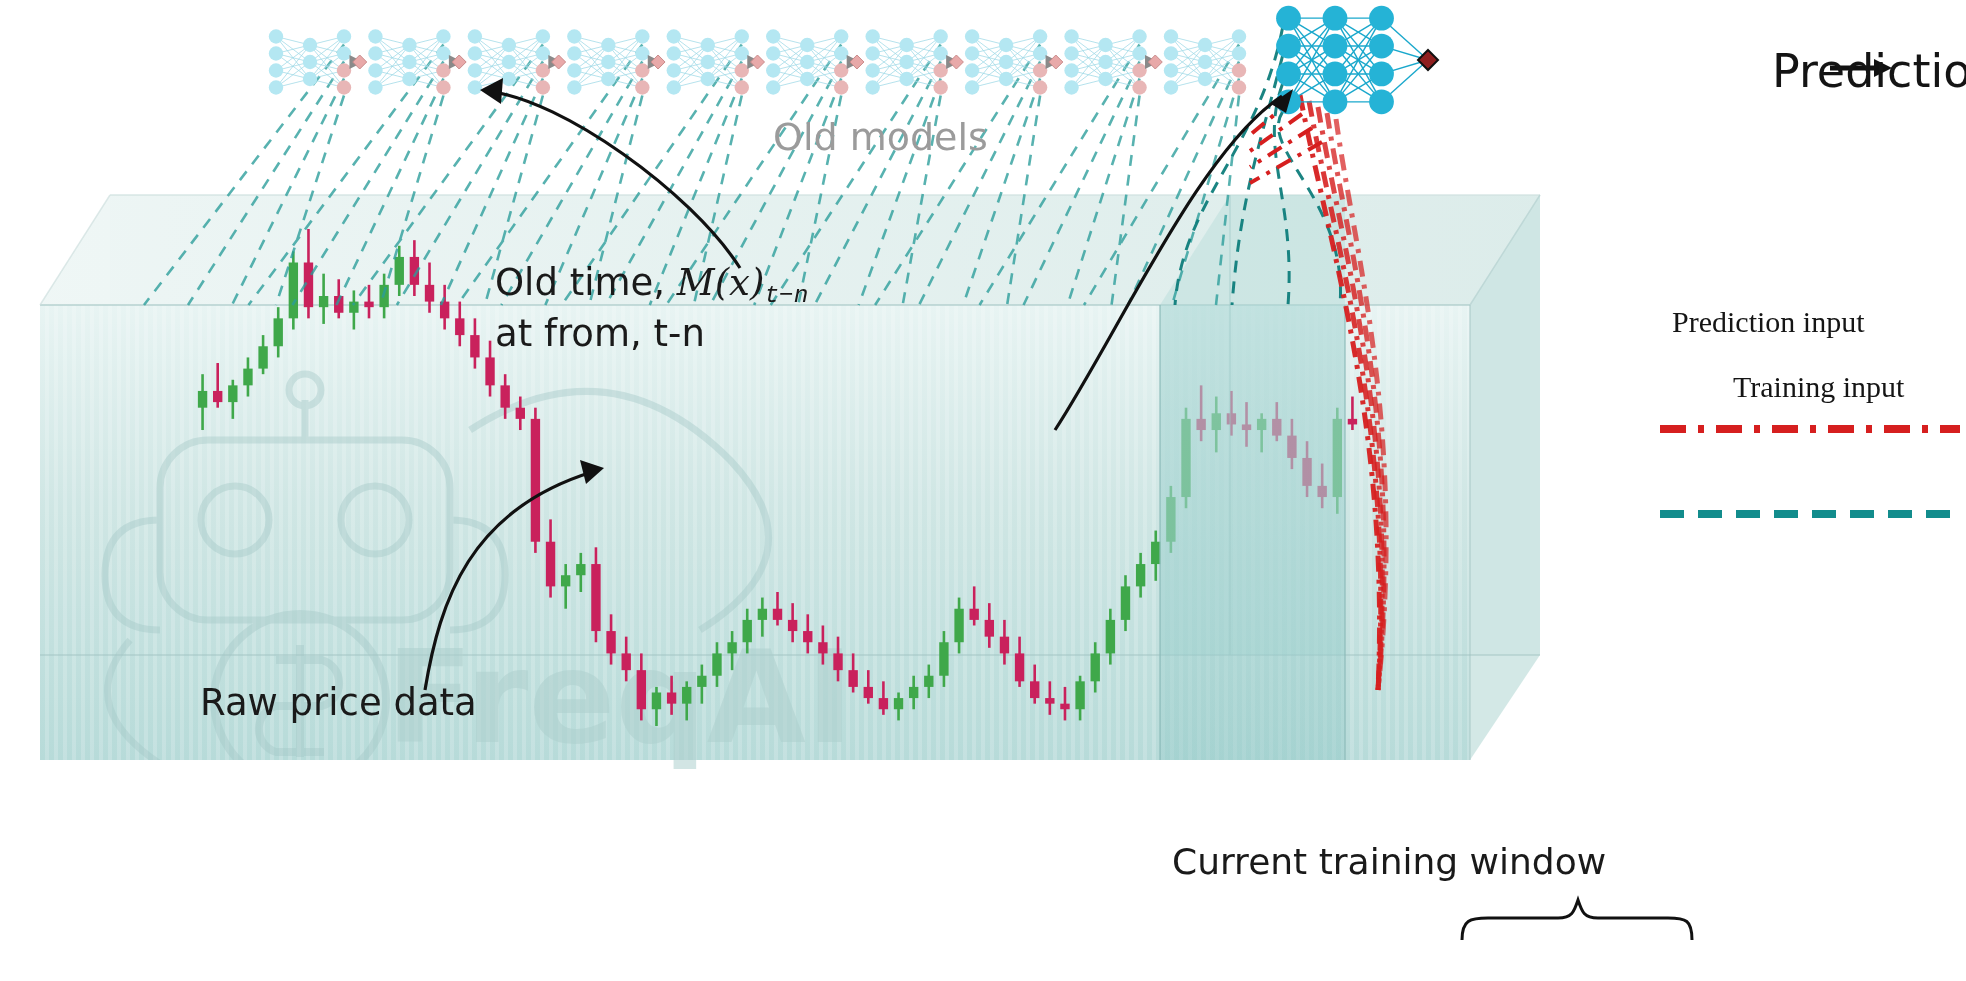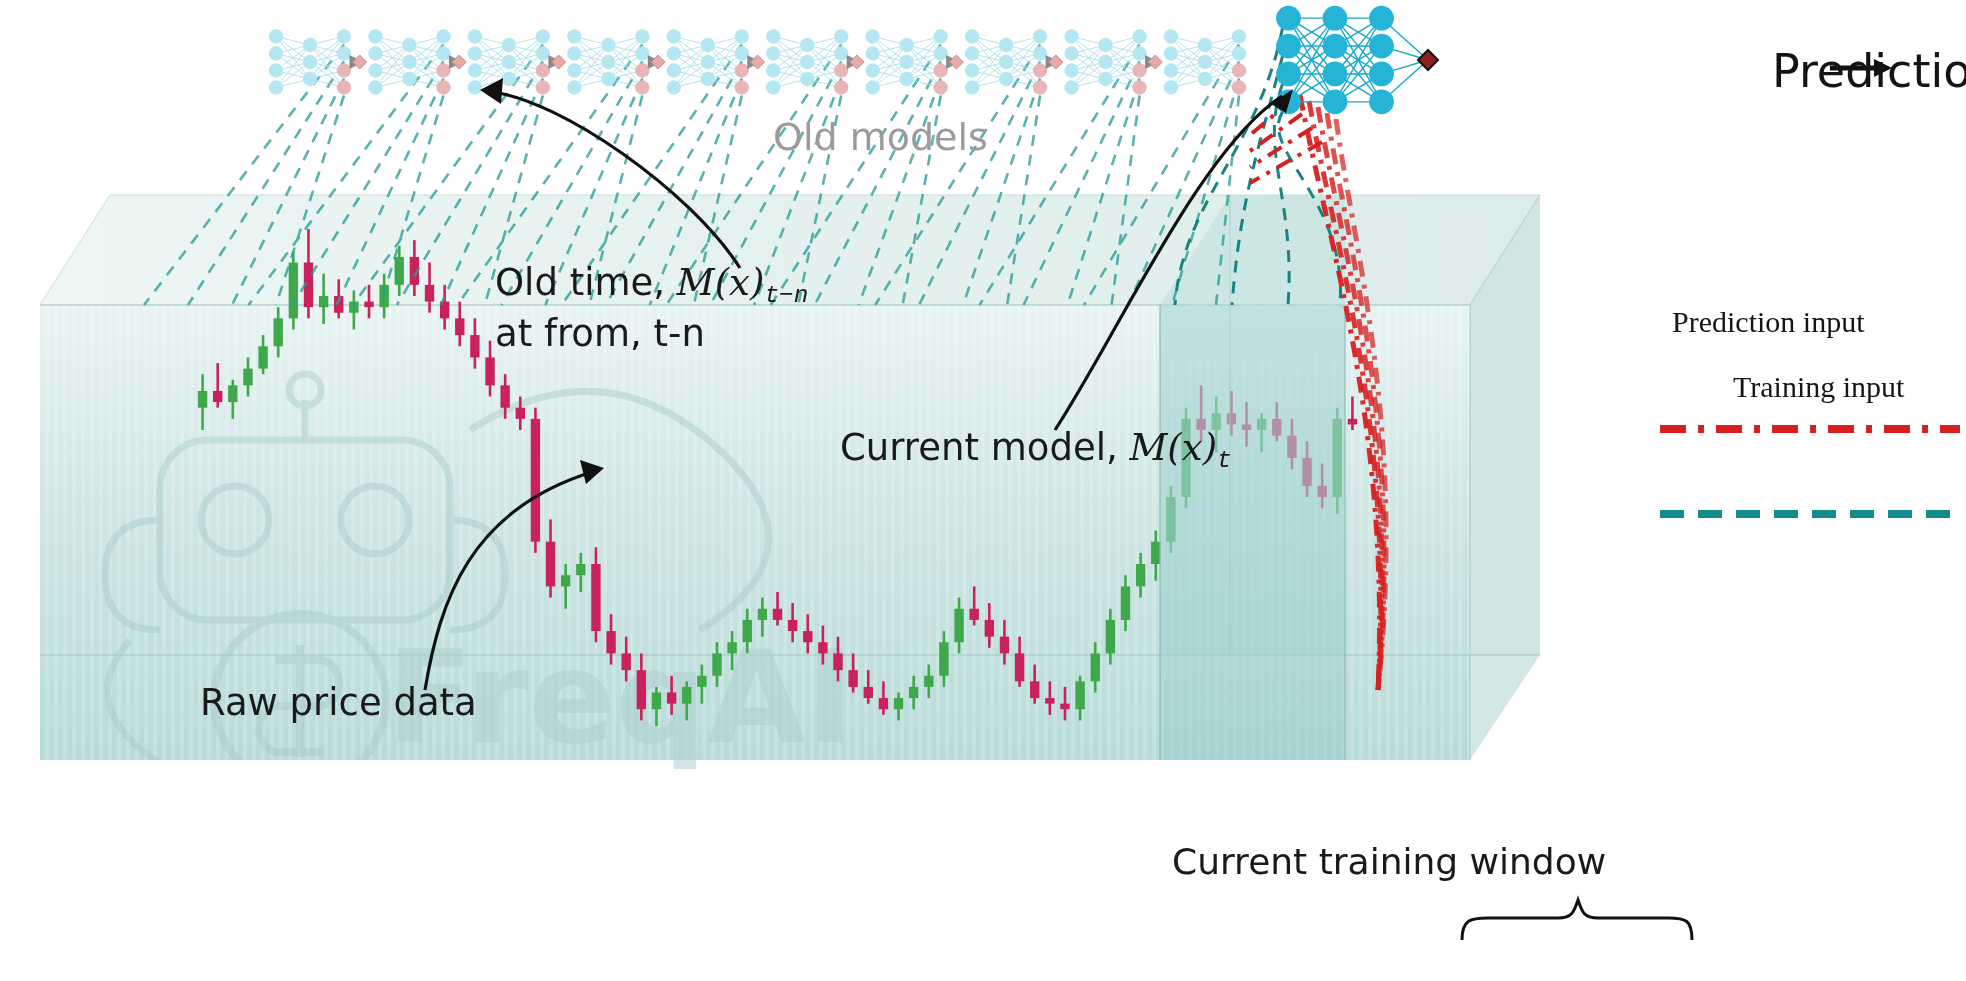--- a/index.html
+++ b/index.html
@@ -782,21 +782,20 @@
   <div class="oldmodels" style="left:748px;top:115px;margin-left:25px;">Old models</div>
 
   <div class="predlabel" style="left:1900px;top:44px;transform:translateX(-128px);">Prediction</div>
 
   <div class="anno" style="left:495px;top:260px;">
     <div><span>Old time, </span><span class="mathit">M</span><span class="mathit">(x)</span><span class="sub">t−n</span></div>
     <div>at from, t-n</div>
   </div>
 
   <div class="anno" style="left:840px;top:425px;">
-    <div><span>Current model, </span><span class="mathit">M</span><span class="mathit">(x)</span><span class="sub">t</span></div>
   </div>
 
   <div class="anno" style="left:200px;top:680px;text-align:center;">
     <div>Raw price data</div>
   </div>
 
   <div class="anno" style="left:1172px;top:840px;font-size:36px;">Current training window</div>
 
   <div>
     <div class="legend-label" style="left:1672px;top:305px;">Prediction input</div>

